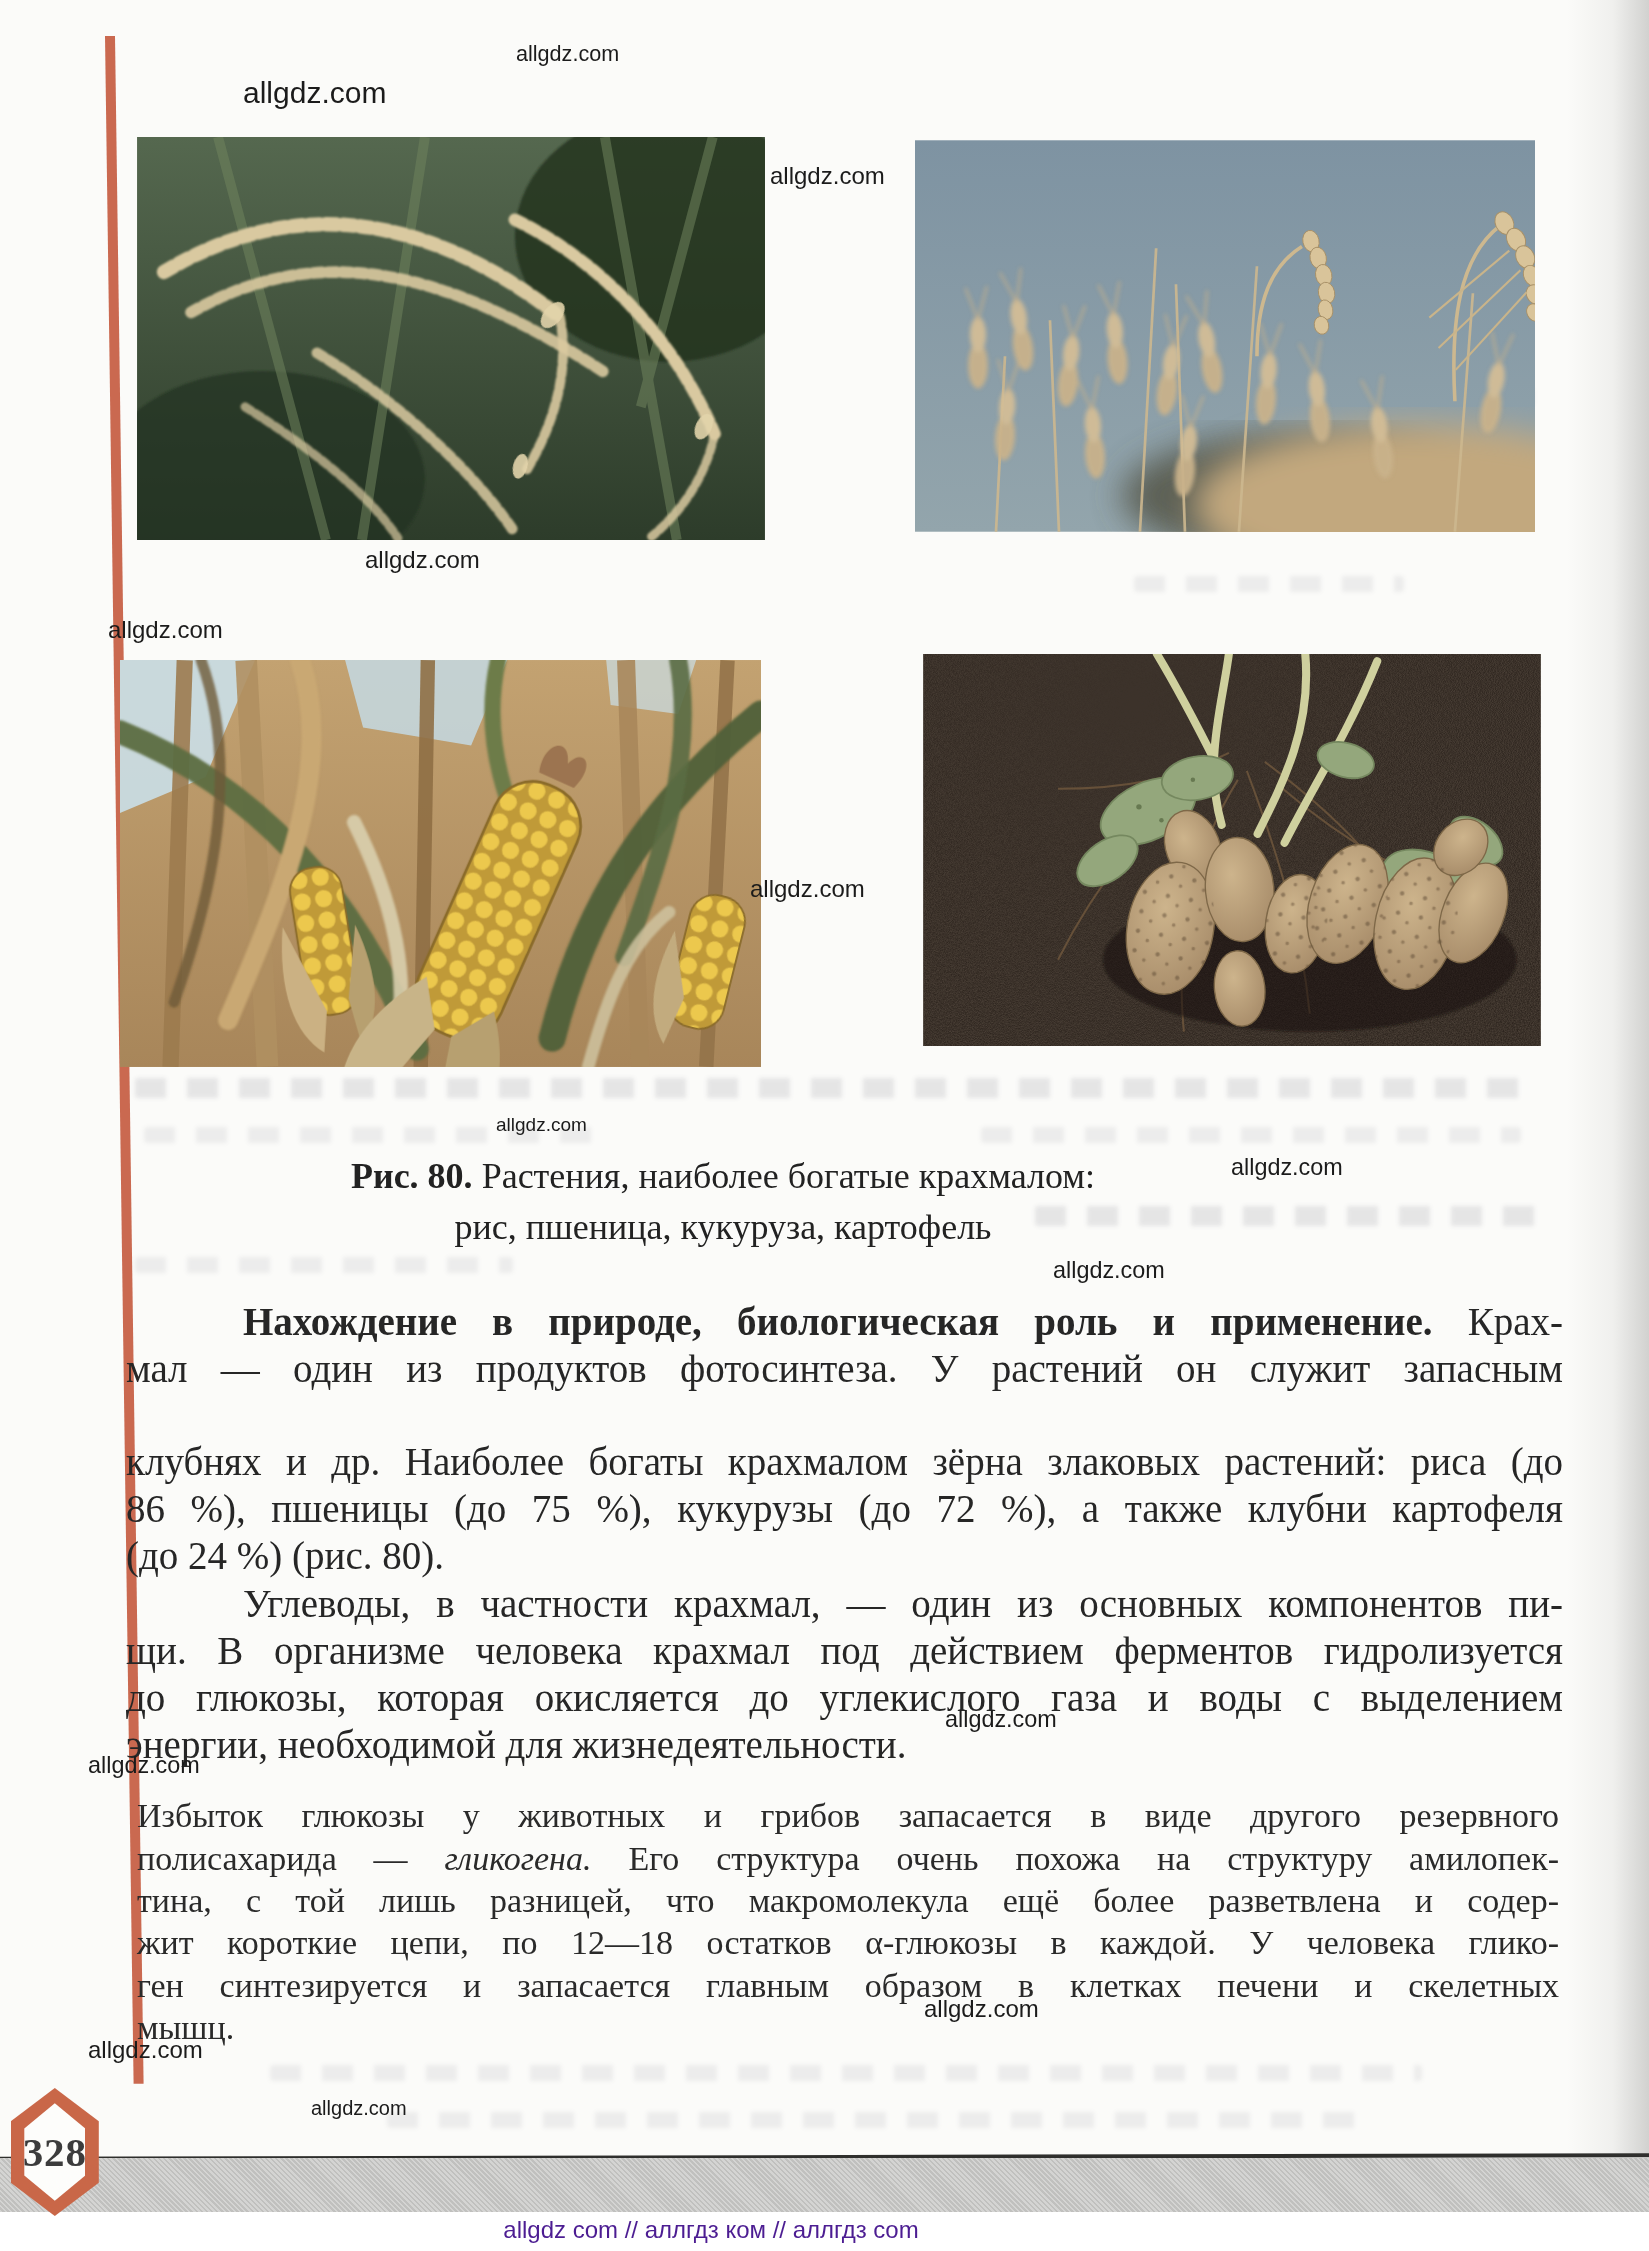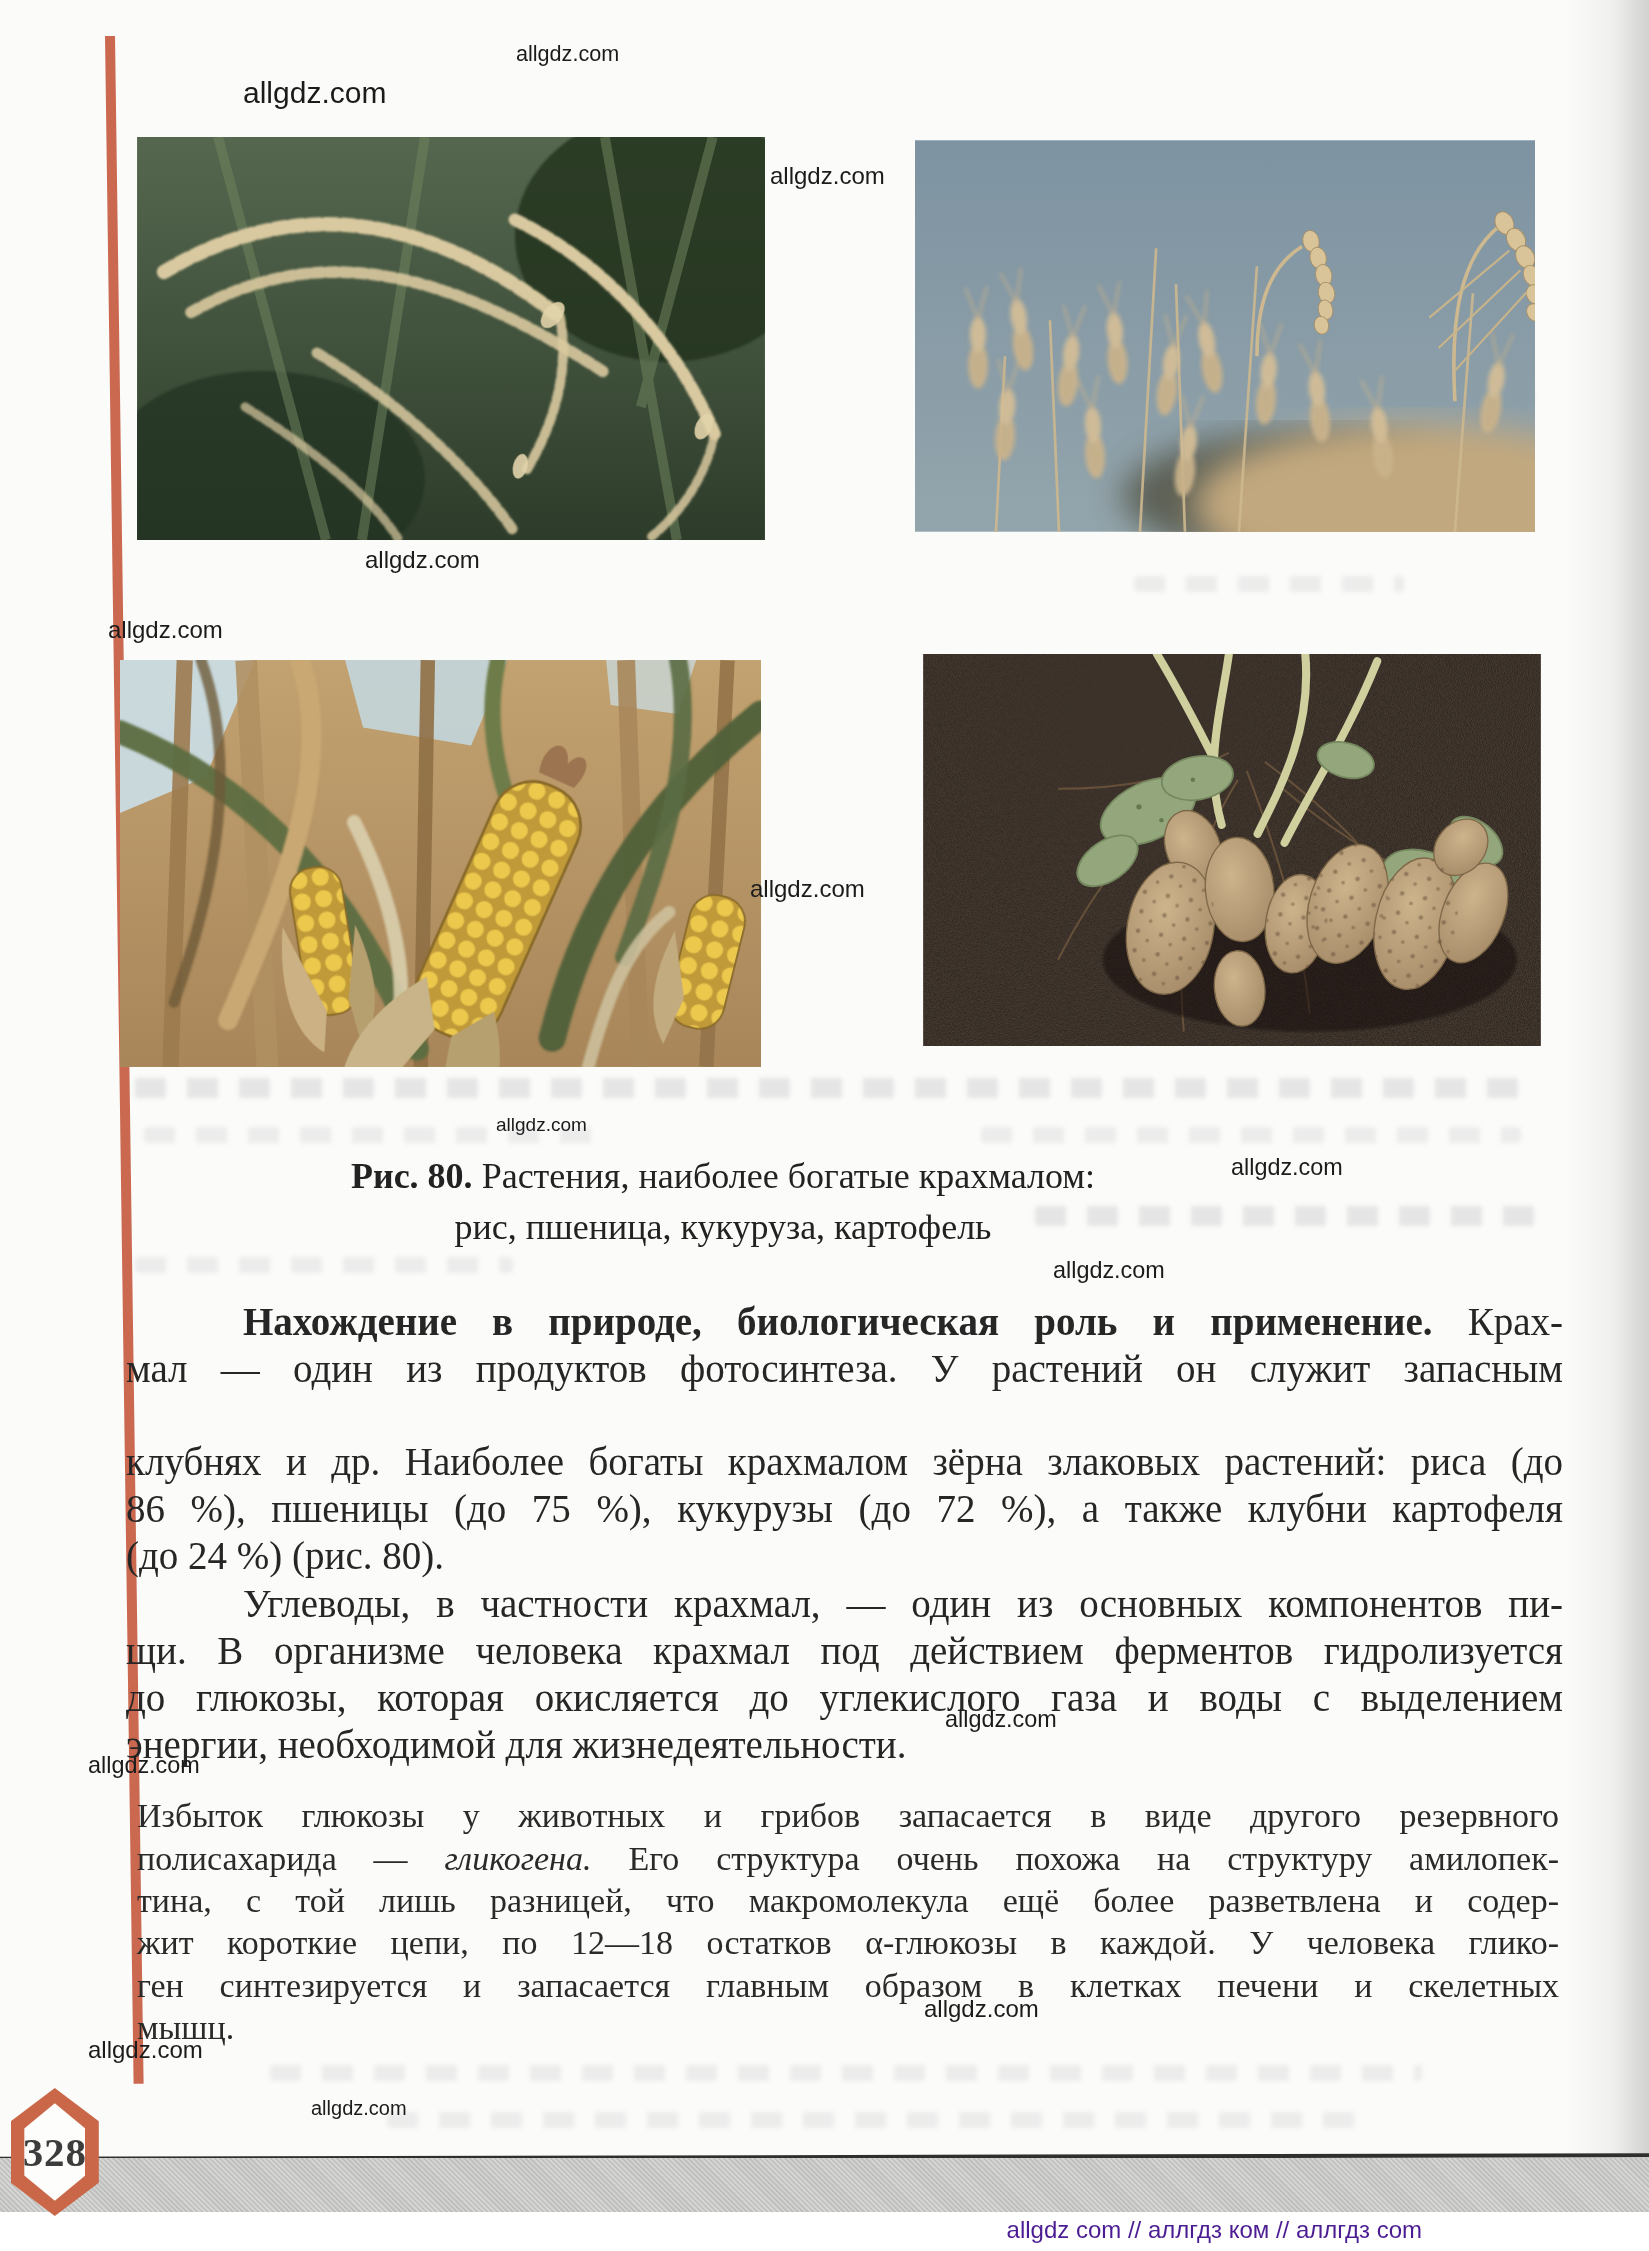--- a/index.html
+++ b/index.html
@@ -19,21 +19,21 @@
   .hex-outer{position:absolute;inset:0;background:#c96748;
     clip-path:polygon(50% 0,100% 26%,100% 74%,50% 100%,0 74%,0 26%);}
   .hex-inner{position:absolute;left:13.5px;right:13.5px;top:15.3px;bottom:15.3px;background:#fdfdfb;
     clip-path:polygon(50% 0,100% 26%,100% 74%,50% 100%,0 74%,0 26%);
     display:flex;align-items:center;justify-content:center;}
   .hex-inner span{font:bold 41px "Liberation Serif",serif;color:#3c3c3c;letter-spacing:0.9px;}
   
   .wm{position:absolute;font-family:"Liberation Sans",sans-serif;color:#1b1b1b;white-space:nowrap;z-index:5;text-align:right;}
   .header-promo{position:absolute;top:0;left:0;width:1296px;text-align:center;
     font:27px "Liberation Sans",sans-serif;color:#20c32b;z-index:5;}
-  .footer-link{position:absolute;top:2216px;left:0;width:1422px;text-align:right;
+  .footer-link{position:absolute;top:2216px;left:0;width:1422px;text-align:center;
     font:24px "Liberation Sans",sans-serif;color:#4c1d92;z-index:6;}
   
   .photo{position:absolute;z-index:2;}
   .photo svg{display:block;}
   
   .caption{position:absolute;left:0;width:1446px;text-align:center;font-size:36px;color:#222;z-index:3;}
   .caption b{font-weight:bold;}
   
   .ln{position:absolute;left:126px;width:1437px;font-size:39px;color:#262626;
       text-align:justify;text-align-last:justify;white-space:normal;z-index:3;}

